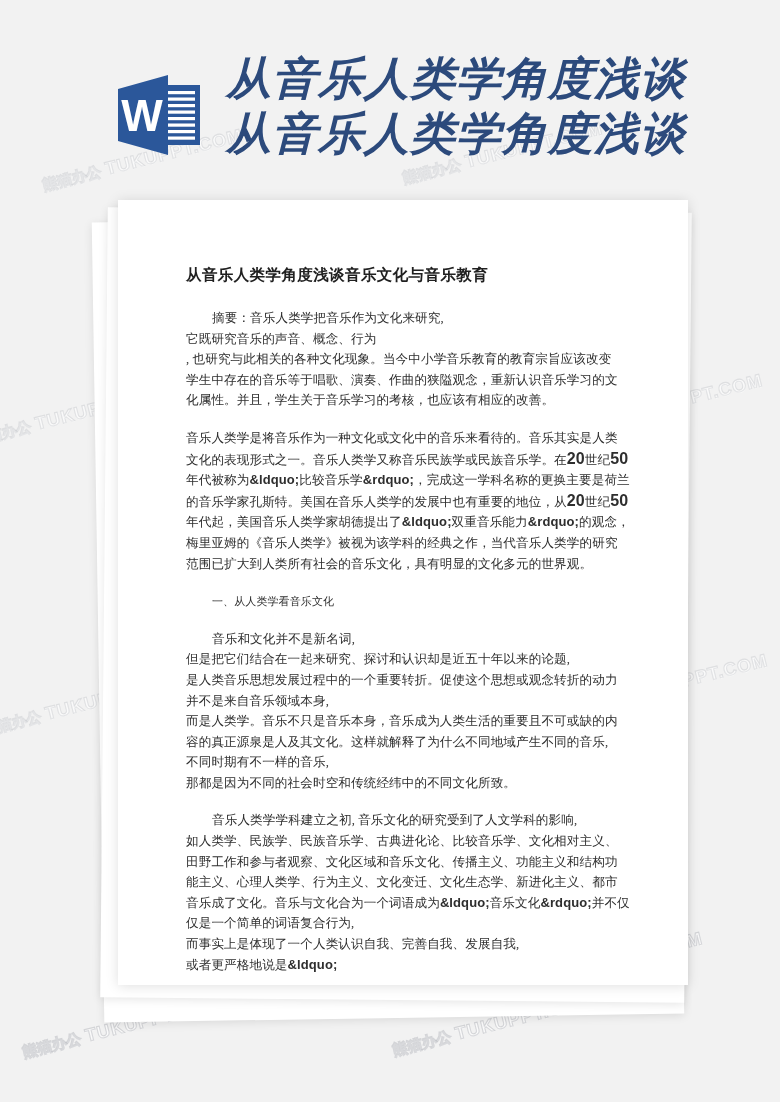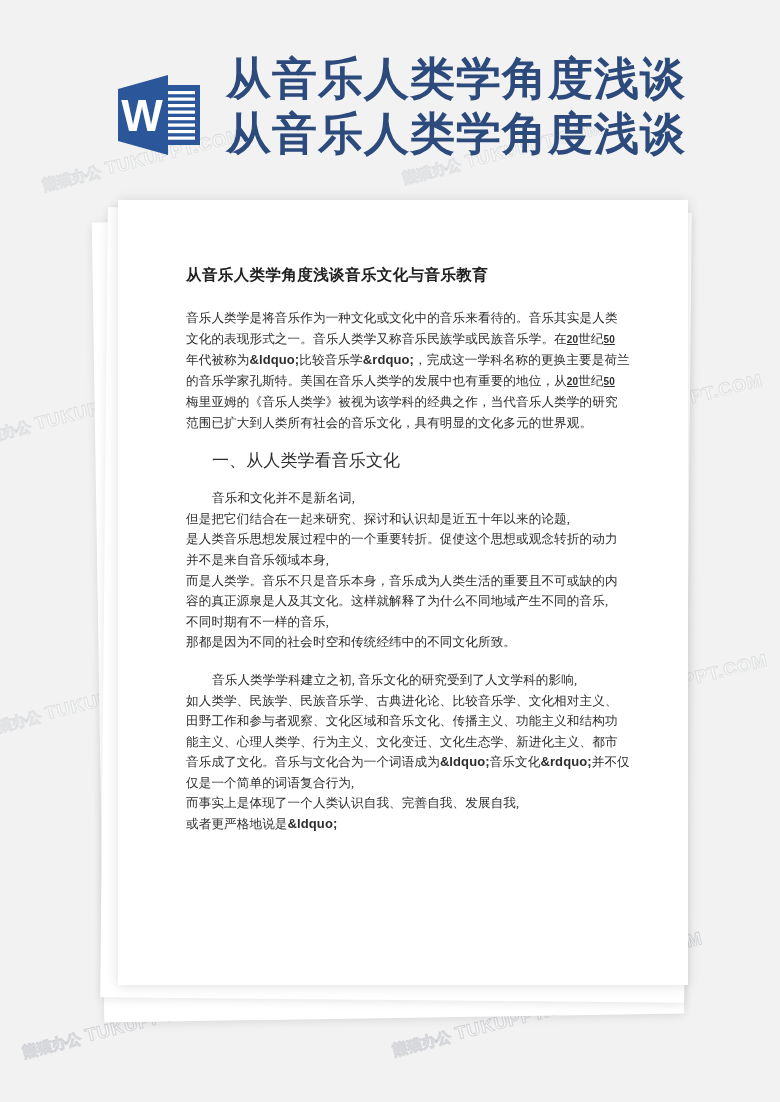--- a/index.html
+++ b/index.html
@@ -55,20 +55,21 @@
     left: 226px;
     top: 52px;
     width: 510px;
     color: #2c4a7c;
     font-family: "Liberation Serif", "DejaVu Serif", serif;
     font-weight: 700;
     font-size: 45px;
     line-height: 55px;
     letter-spacing: 1px;
     text-align: left;
+    font-style: italic;
   }
   #header-title .tline { display: block; }
 
   
   #doc-stack {
     position: absolute;
     left: 0; top: 0;
     width: 704px;
     height: 1102px;
     z-index: 8;
@@ -128,29 +129,29 @@
     line-height: 20.6px;
     color: #2e2e2e;
     margin: 0 0 17px 0;
     text-align: left;
     letter-spacing: 0.1px;
   }
   .para .ln { display: block; white-space: nowrap; }
   .para .ln.ind { text-indent: 26px; }
   .heading-line {
     font-family: "Liberation Serif", "DejaVu Serif", serif;
-    font-size: 17px;
+    font-size: 11px;
     line-height: 20.6px;
     color: #2e2e2e;
     margin: 0 0 17px 0;
     text-indent: 26px;
     letter-spacing: 0.1px;
   }
   .ent { font-family: "Liberation Sans", "DejaVu Sans", sans-serif; font-weight: 700; font-size: 13px; }
-  .num { font-family: "Liberation Sans", "DejaVu Sans", sans-serif; font-weight: 700; font-size: 10px; text-decoration: underline; }
+  .num { font-family: "Liberation Sans", "DejaVu Sans", sans-serif; font-weight: 700; font-size: 16px; }
 </style>
 </head>
 <body>
 
 <div id="watermark-layer">
   <div class="wm-grp wm-faint" style="left:40px; top:175px;">
     <span class="c">熊猫办公</span><span class="e">TUKUPPT.COM</span>
   </div>
   <div class="wm-grp wm-faint" style="left:400px; top:168px;">
     <span class="c">熊猫办公</span><span class="e">TUKUPPT.COM</span>
@@ -213,25 +214,33 @@
 <div id="doc-stack">
 
   <div class="sheet-back" id="sheet-back-2"></div>
   <div class="sheet-back" id="sheet-back-1"></div>
 
   <div id="sheet-main">
     <div id="doc-content">
 
       <div id="doc-title">从音乐人类学角度浅谈音乐文化与音乐教育</div>
 
+      <div class="para" id="para-abstract">
+          <span class="ln ind">摘要：音乐人类学把音乐作为文化来研究,</span>
+          <span class="ln">它既研究音乐的声音、概念、行为</span>
+          <span class="ln">, 也研究与此相关的各种文化现象。当今中小学音乐教育的教育宗旨应该改变</span>
+          <span class="ln">学生中存在的音乐等于唱歌、演奏、作曲的狭隘观念，重新认识音乐学习的文</span>
+          <span class="ln">化属性。并且，学生关于音乐学习的考核，也应该有相应的改善。</span>
+        </div>
       <div class="para" id="para-intro">
           <span class="ln">音乐人类学是将音乐作为一种文化或文化中的音乐来看待的。音乐其实是人类</span>
           <span class="ln">文化的表现形式之一。音乐人类学又称音乐民族学或民族音乐学。在<span class="num">20</span>世纪<span class="num">50</span></span>
           <span class="ln">年代被称为<span class="ent">&amp;ldquo;</span>比较音乐学<span class="ent">&amp;rdquo;</span>，完成这一学科名称的更换主要是荷兰</span>
           <span class="ln">的音乐学家孔斯特。美国在音乐人类学的发展中也有重要的地位，从<span class="num">20</span>世纪<span class="num">50</span></span>
+          <span class="ln">年代起，美国音乐人类学家胡德提出了<span class="ent">&amp;ldquo;</span>双重音乐能力<span class="ent">&amp;rdquo;</span>的观念，</span>
           <span class="ln">梅里亚姆的《音乐人类学》被视为该学科的经典之作，当代音乐人类学的研究</span>
           <span class="ln">范围已扩大到人类所有社会的音乐文化，具有明显的文化多元的世界观。</span>
         </div>
 
       <div class="heading-line">一、从人类学看音乐文化</div>
 
       <div class="para" id="para-sec1-p1">
           <span class="ln ind">音乐和文化并不是新名词,</span>
           <span class="ln">但是把它们结合在一起来研究、探讨和认识却是近五十年以来的论题,</span>
           <span class="ln">是人类音乐思想发展过程中的一个重要转折。促使这个思想或观念转折的动力</span>

